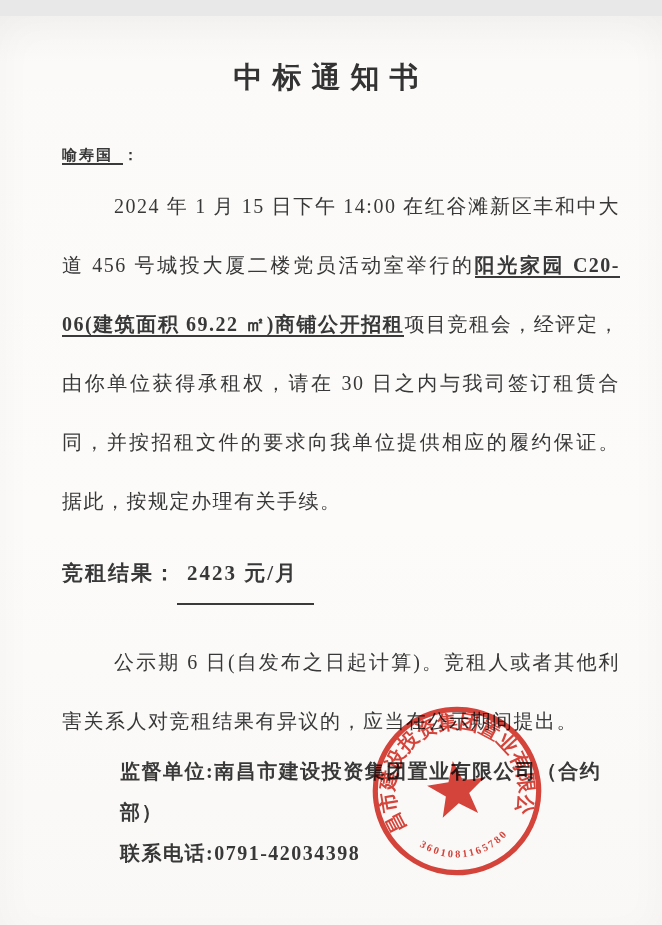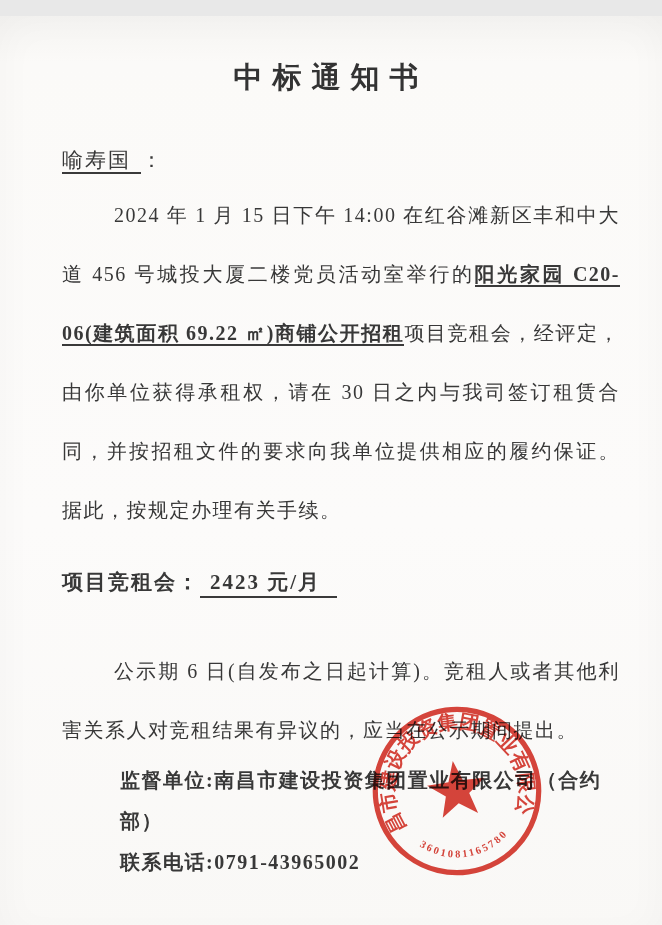--- a/index.html
+++ b/index.html
@@ -18,41 +18,41 @@
     margin: 0;
     padding-top: 42px;
     text-align: center;
     font-size: 29px;
     font-weight: 600;
     letter-spacing: 10px;
     color: #333;
   }
   .addressee {
     margin: 48px 62px 0 62px;
-    font-size: 21px;
-    font-weight: normal;
+    font-size: 15px;
+    font-weight: bold;
     letter-spacing: 2px;
   }
   .u { border-bottom: 2px solid #3a3a3a; }
   .bold { font-weight: bold; }
   .addr-name { padding-right: 10px; }
   .para {
     margin: 12px 42px 0 62px;
     font-size: 20px;
     line-height: 59px;
     letter-spacing: 1.5px;
     text-align: justify;
   }
   .indent { text-indent: 2.6em; }
   .result-line {
     margin: 28px 62px 0 62px;
     font-size: 21px;
     letter-spacing: 2px;
   }
-  .result-value { padding: 0 16px 2px 10px; }
+  .result-value { padding: 0 16px 18px 10px; }
   .lower { margin-top: 46px; }
   .lower .para { margin-top: 0; }
   .contact-line {
     margin: 0 42px 0 62px;
     padding-left: 58px;
     font-size: 20px;
     line-height: 41px;
     letter-spacing: 1.5px;
     font-weight: bold;
   }
@@ -92,27 +92,27 @@
 
   <div class="addressee">
     <span class="addr-name u">喻寿国</span><span>：</span>
   </div>
 
   <p class="para indent">
     <span>2024 年 1 月 15 日下午 14:00 在红谷滩新区丰和中大道 456 号城投大厦二楼党员活动室举行的</span><span class="u bold">阳光家园 C20-06(建筑面积 69.22 ㎡)商铺公开招租</span><span>项目竞租会，经评定，由你单位获得承租权，请在 30 日之内与我司签订租赁合同，并按招租文件的要求向我单位提供相应的履约保证。据此，按规定办理有关手续。</span>
   </p>
 
   <div class="result-line">
-    <span class="bold">项目竞租会：</span><span class="u bold result-value">2423 元/月</span>
+    <span class="bold">竞租结果：</span><span class="u bold result-value">2423 元/月</span>
   </div>
 
   <div class="lower">
     <p class="para indent">公示期 6 日(自发布之日起计算)。竞租人或者其他利害关系人对竞租结果有异议的，应当在公示期间提出。</p>
     <div class="contact-line">监督单位:南昌市建设投资集团置业有限公司（合约部）</div>
-    <div class="contact-line">联系电话:0791-43965002</div>
+    <div class="contact-line">联系电话:0791-42034398</div>
   </div>
 
   <div class="signature">
     <div class="lessor-line">
       <span>招租人：</span><span>南昌市建设投资集团置业有限公司</span>
     </div>
   </div>
 
   <div class="seal">
     <svg viewBox="0 0 200 200" xmlns="http://www.w3.org/2000/svg">

